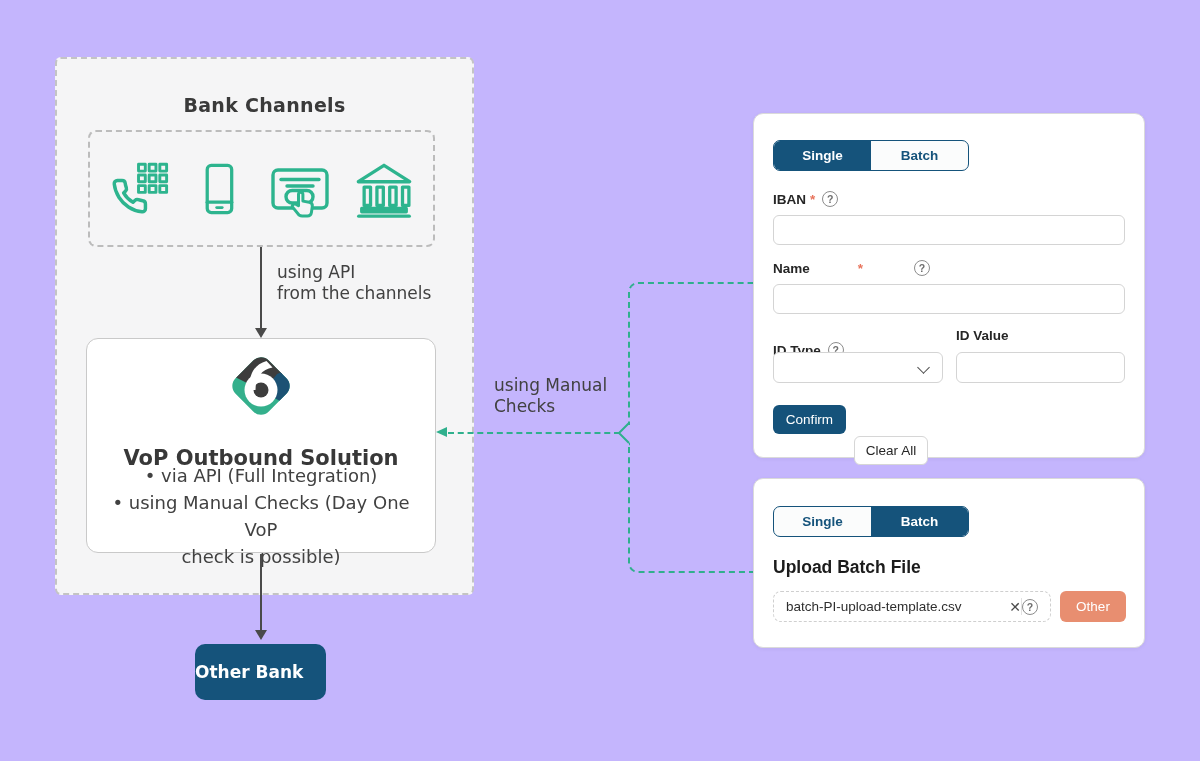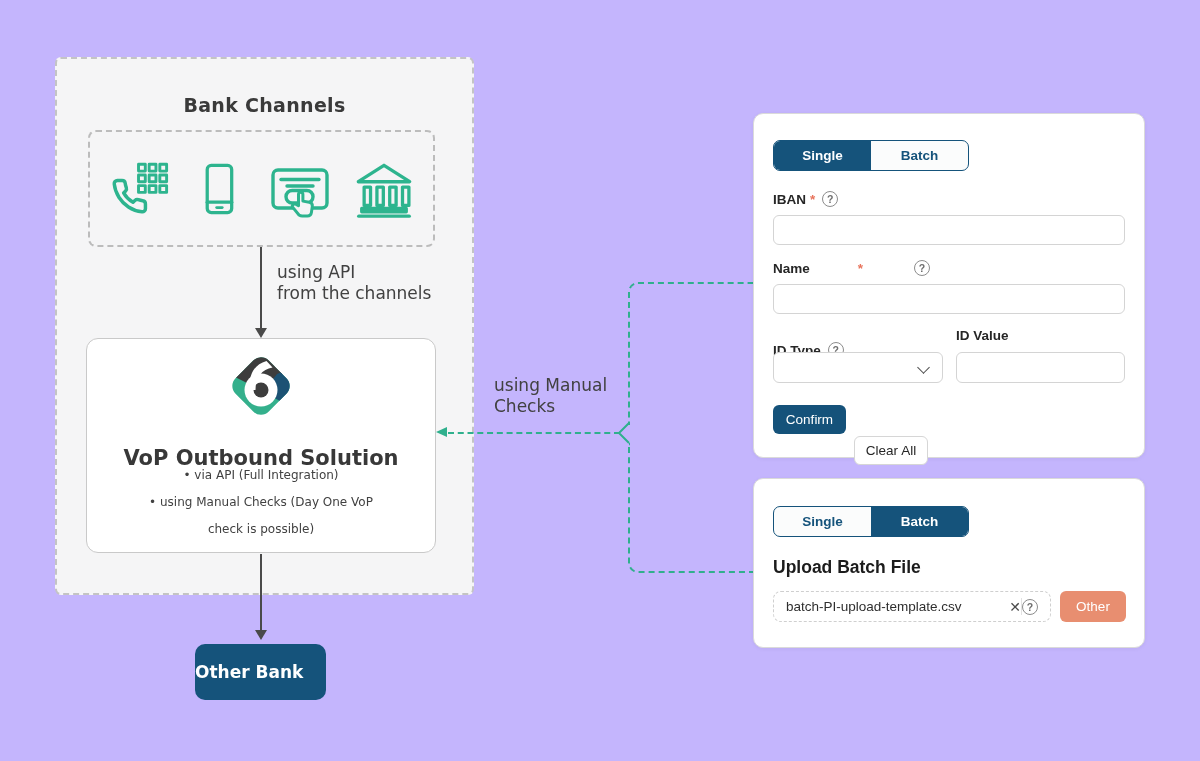--- a/index.html
+++ b/index.html
@@ -20,21 +20,21 @@
   .arrow-down{width:0;height:0;border-left:6px solid transparent;border-right:6px solid transparent;
     border-top:10px solid #4a4a4a;}
   .flow-label{font-family:"DejaVu Sans",sans-serif;font-size:17px;line-height:21px;color:#414141;}
 
   .vop-box{left:86px;top:338px;width:350px;height:215px;background:#fff;border:1.5px solid #c9c9c9;
     border-radius:12px;box-sizing:border-box;text-align:center;}
   .vop-logo{left:225px;top:350px;width:72px;height:72px;}
   .vop-title{left:86px;top:430px;width:350px;text-align:center;font-family:"DejaVu Sans",sans-serif;
     font-size:21px;font-weight:700;color:#383838;margin-top:16px;}
   .vop-bullets{left:98px;top:462px;width:326px;margin:0;padding:0;list-style:none;text-align:center;
-    font-family:"DejaVu Sans",sans-serif;font-size:12px;line-height:27px;color:#414141;}
+    font-family:"DejaVu Sans",sans-serif;font-size:18px;line-height:27px;color:#414141;}
 
   .other-bank{left:195px;top:644px;width:131px;height:56px;background:#15537b;border-radius:10px;
     display:flex;align-items:center;justify-content:flex-start;color:#fff;font-family:"DejaVu Sans",sans-serif;
     font-size:17px;font-weight:600;}
 
   
   .teal-corner-top{left:628px;top:282px;width:125px;height:143px;border-left:2px dashed #2fb08d;
     border-top:2px dashed #2fb08d;border-top-left-radius:10px;box-sizing:border-box;}
   .teal-corner-bottom{left:628px;top:443px;width:125px;height:130px;border-left:2px dashed #2fb08d;
     border-bottom:2px dashed #2fb08d;border-bottom-left-radius:10px;box-sizing:border-box;}

